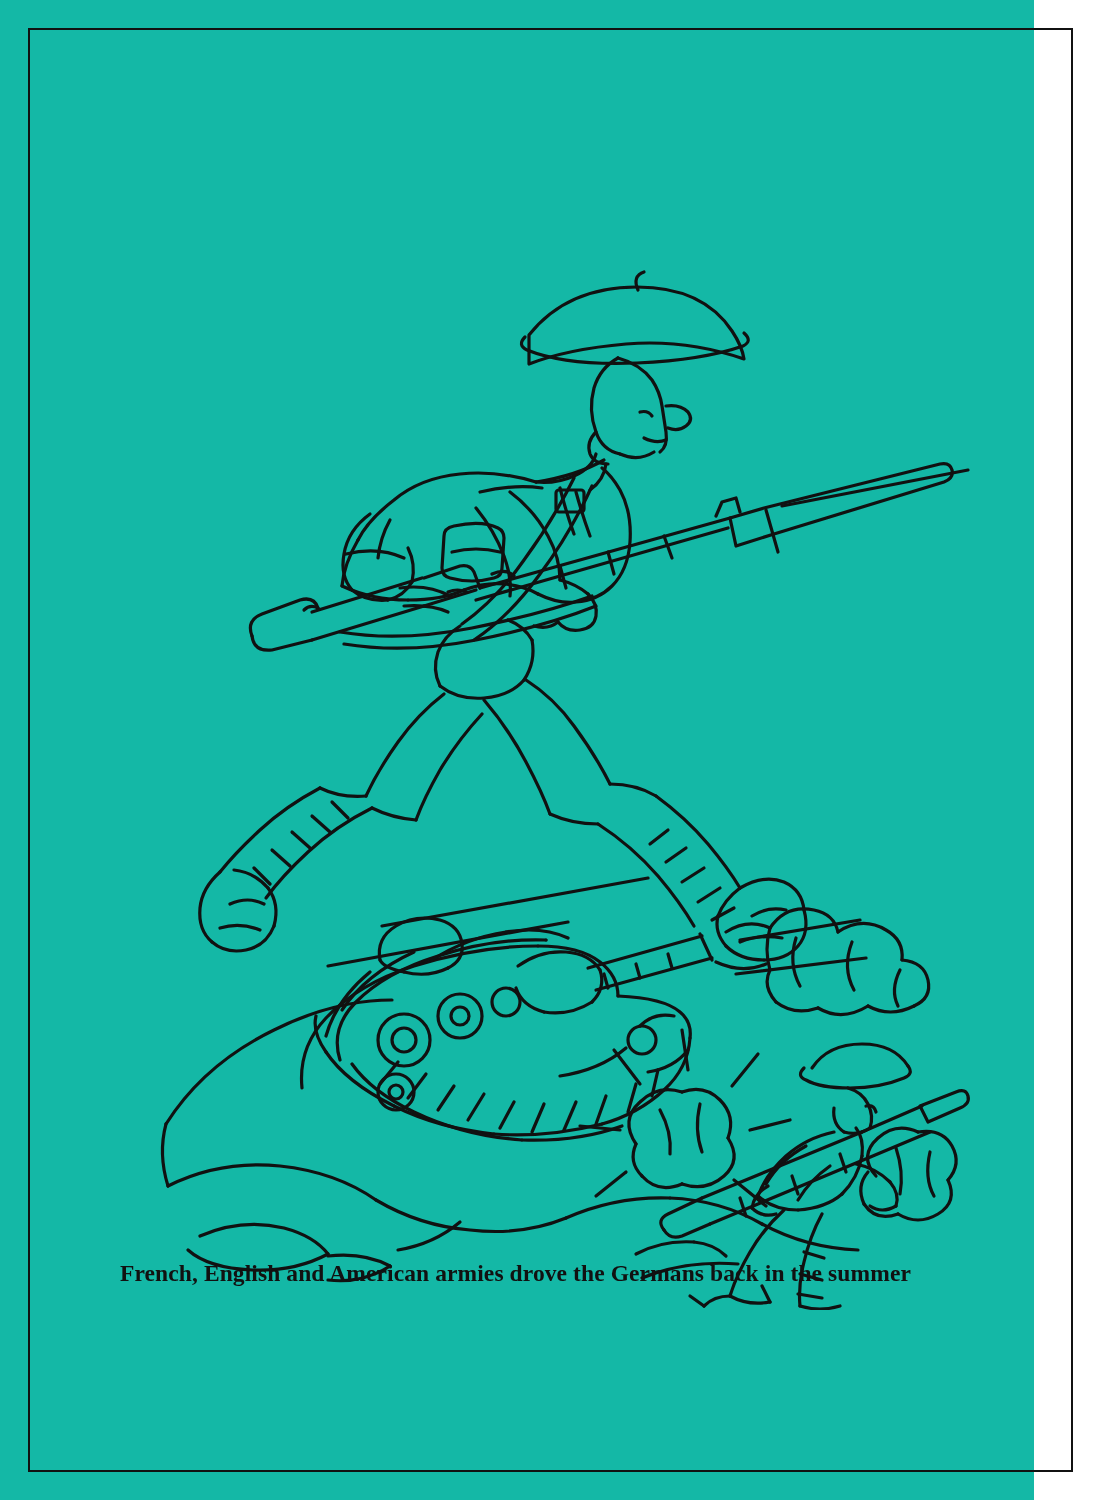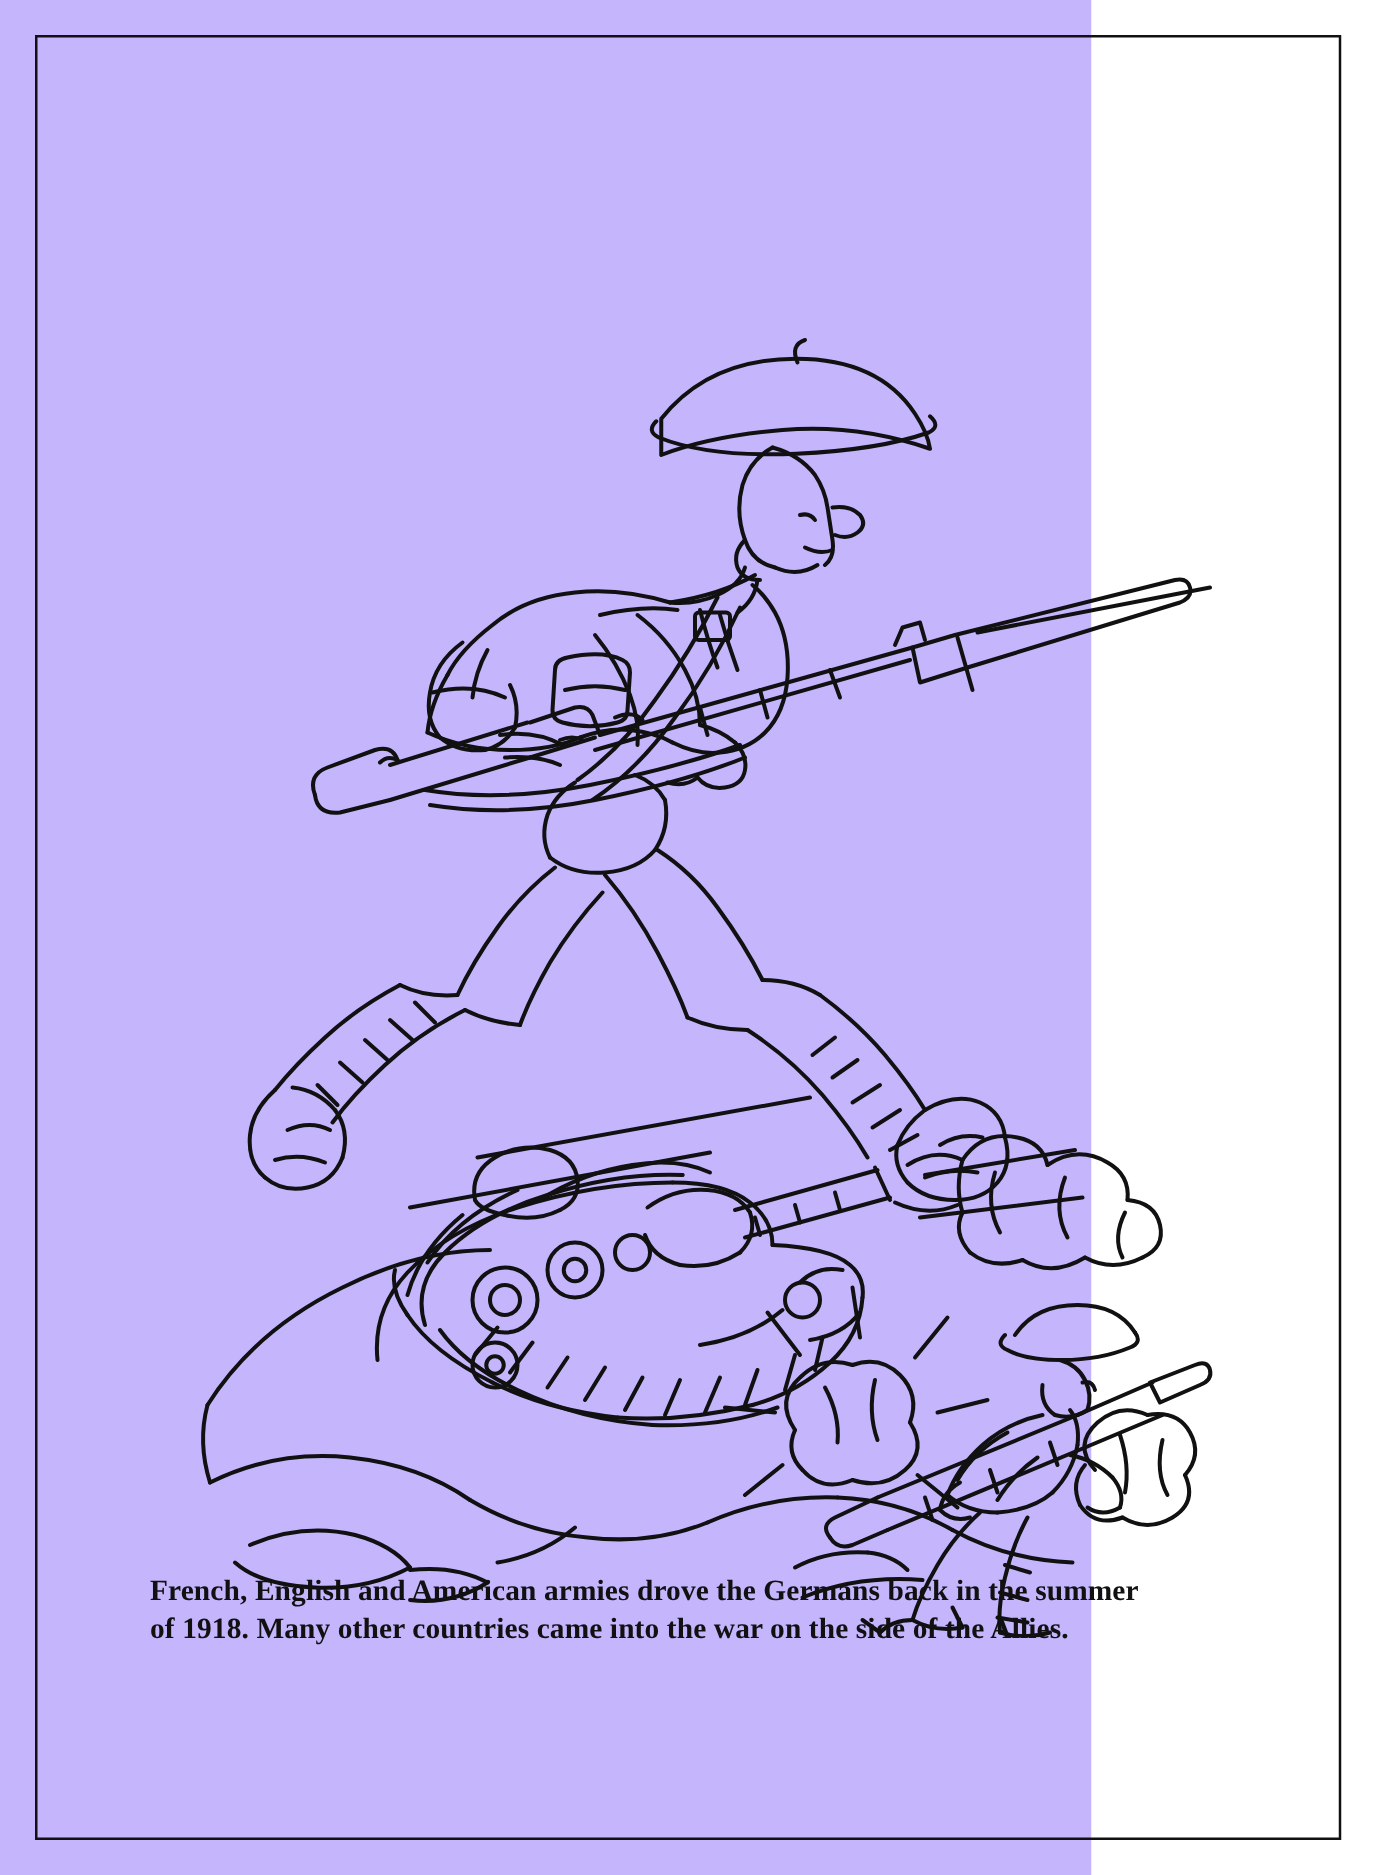--- a/index.html
+++ b/index.html
@@ -7,23 +7,23 @@
     padding: 0;
     background: #ffffff;
   }
   body {
     width: 1101px;
     height: 1500px;
     font-family: "Liberation Serif", serif;
   }
   .page {
     position: relative;
-    width: 873px;
+    width: 1034px;
     height: 1500px;
-    background: #c4b5fd;
+    background: #14b8a6;
     box-sizing: border-box;
   }
   .page-border {
     position: absolute;
     left: 28px;
     top: 28px;
     width: 1045px;
     height: 1444px;
     border: 2px solid #111111;
     box-sizing: border-box;
@@ -398,16 +398,15 @@
         <path d="M764 1212 l20 6"></path>
         <path d="M760 1234 l22 6"></path>
         <path d="M758 1254 l24 4"></path>
       </g>
 
     </svg>
   </div>
 
   <div class="caption">
     <span class="caption-line">French, English and American armies drove the Germans back in the summer</span>
-    <span class="caption-line">of 1918. Many other countries came into the war on the side of the Allies.</span>
   </div>
 
 </div>
 
 </body></html>

